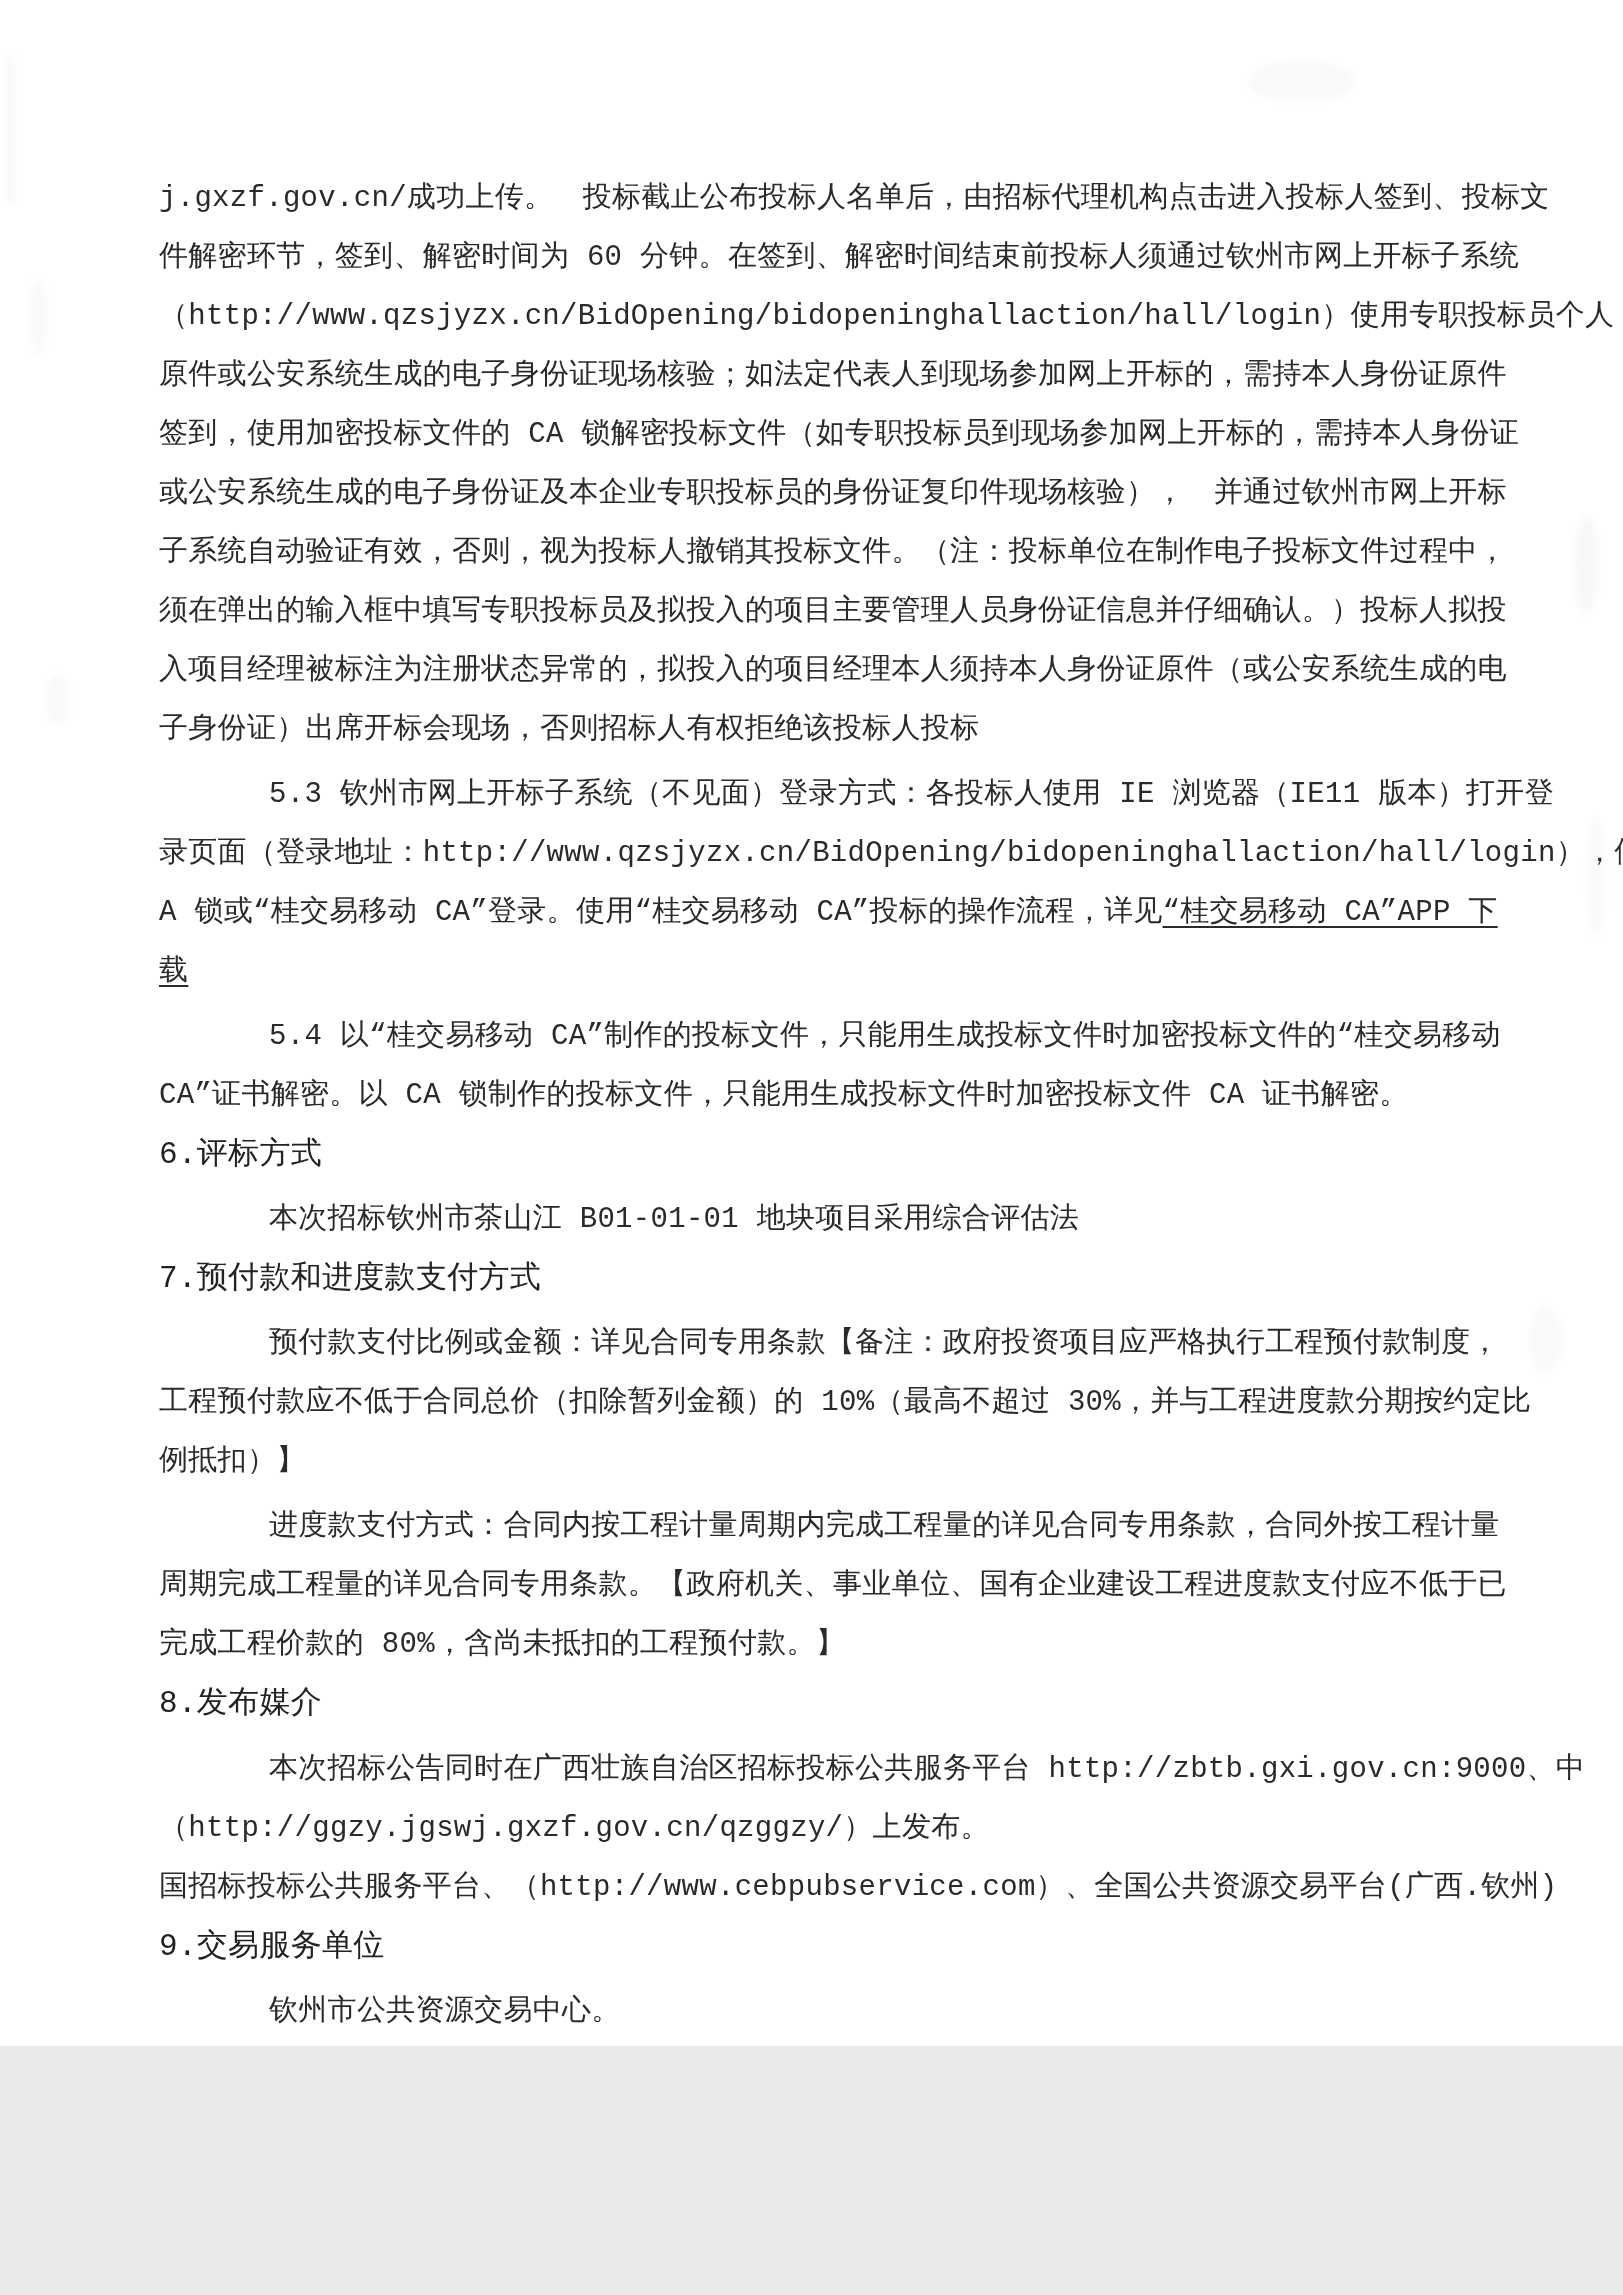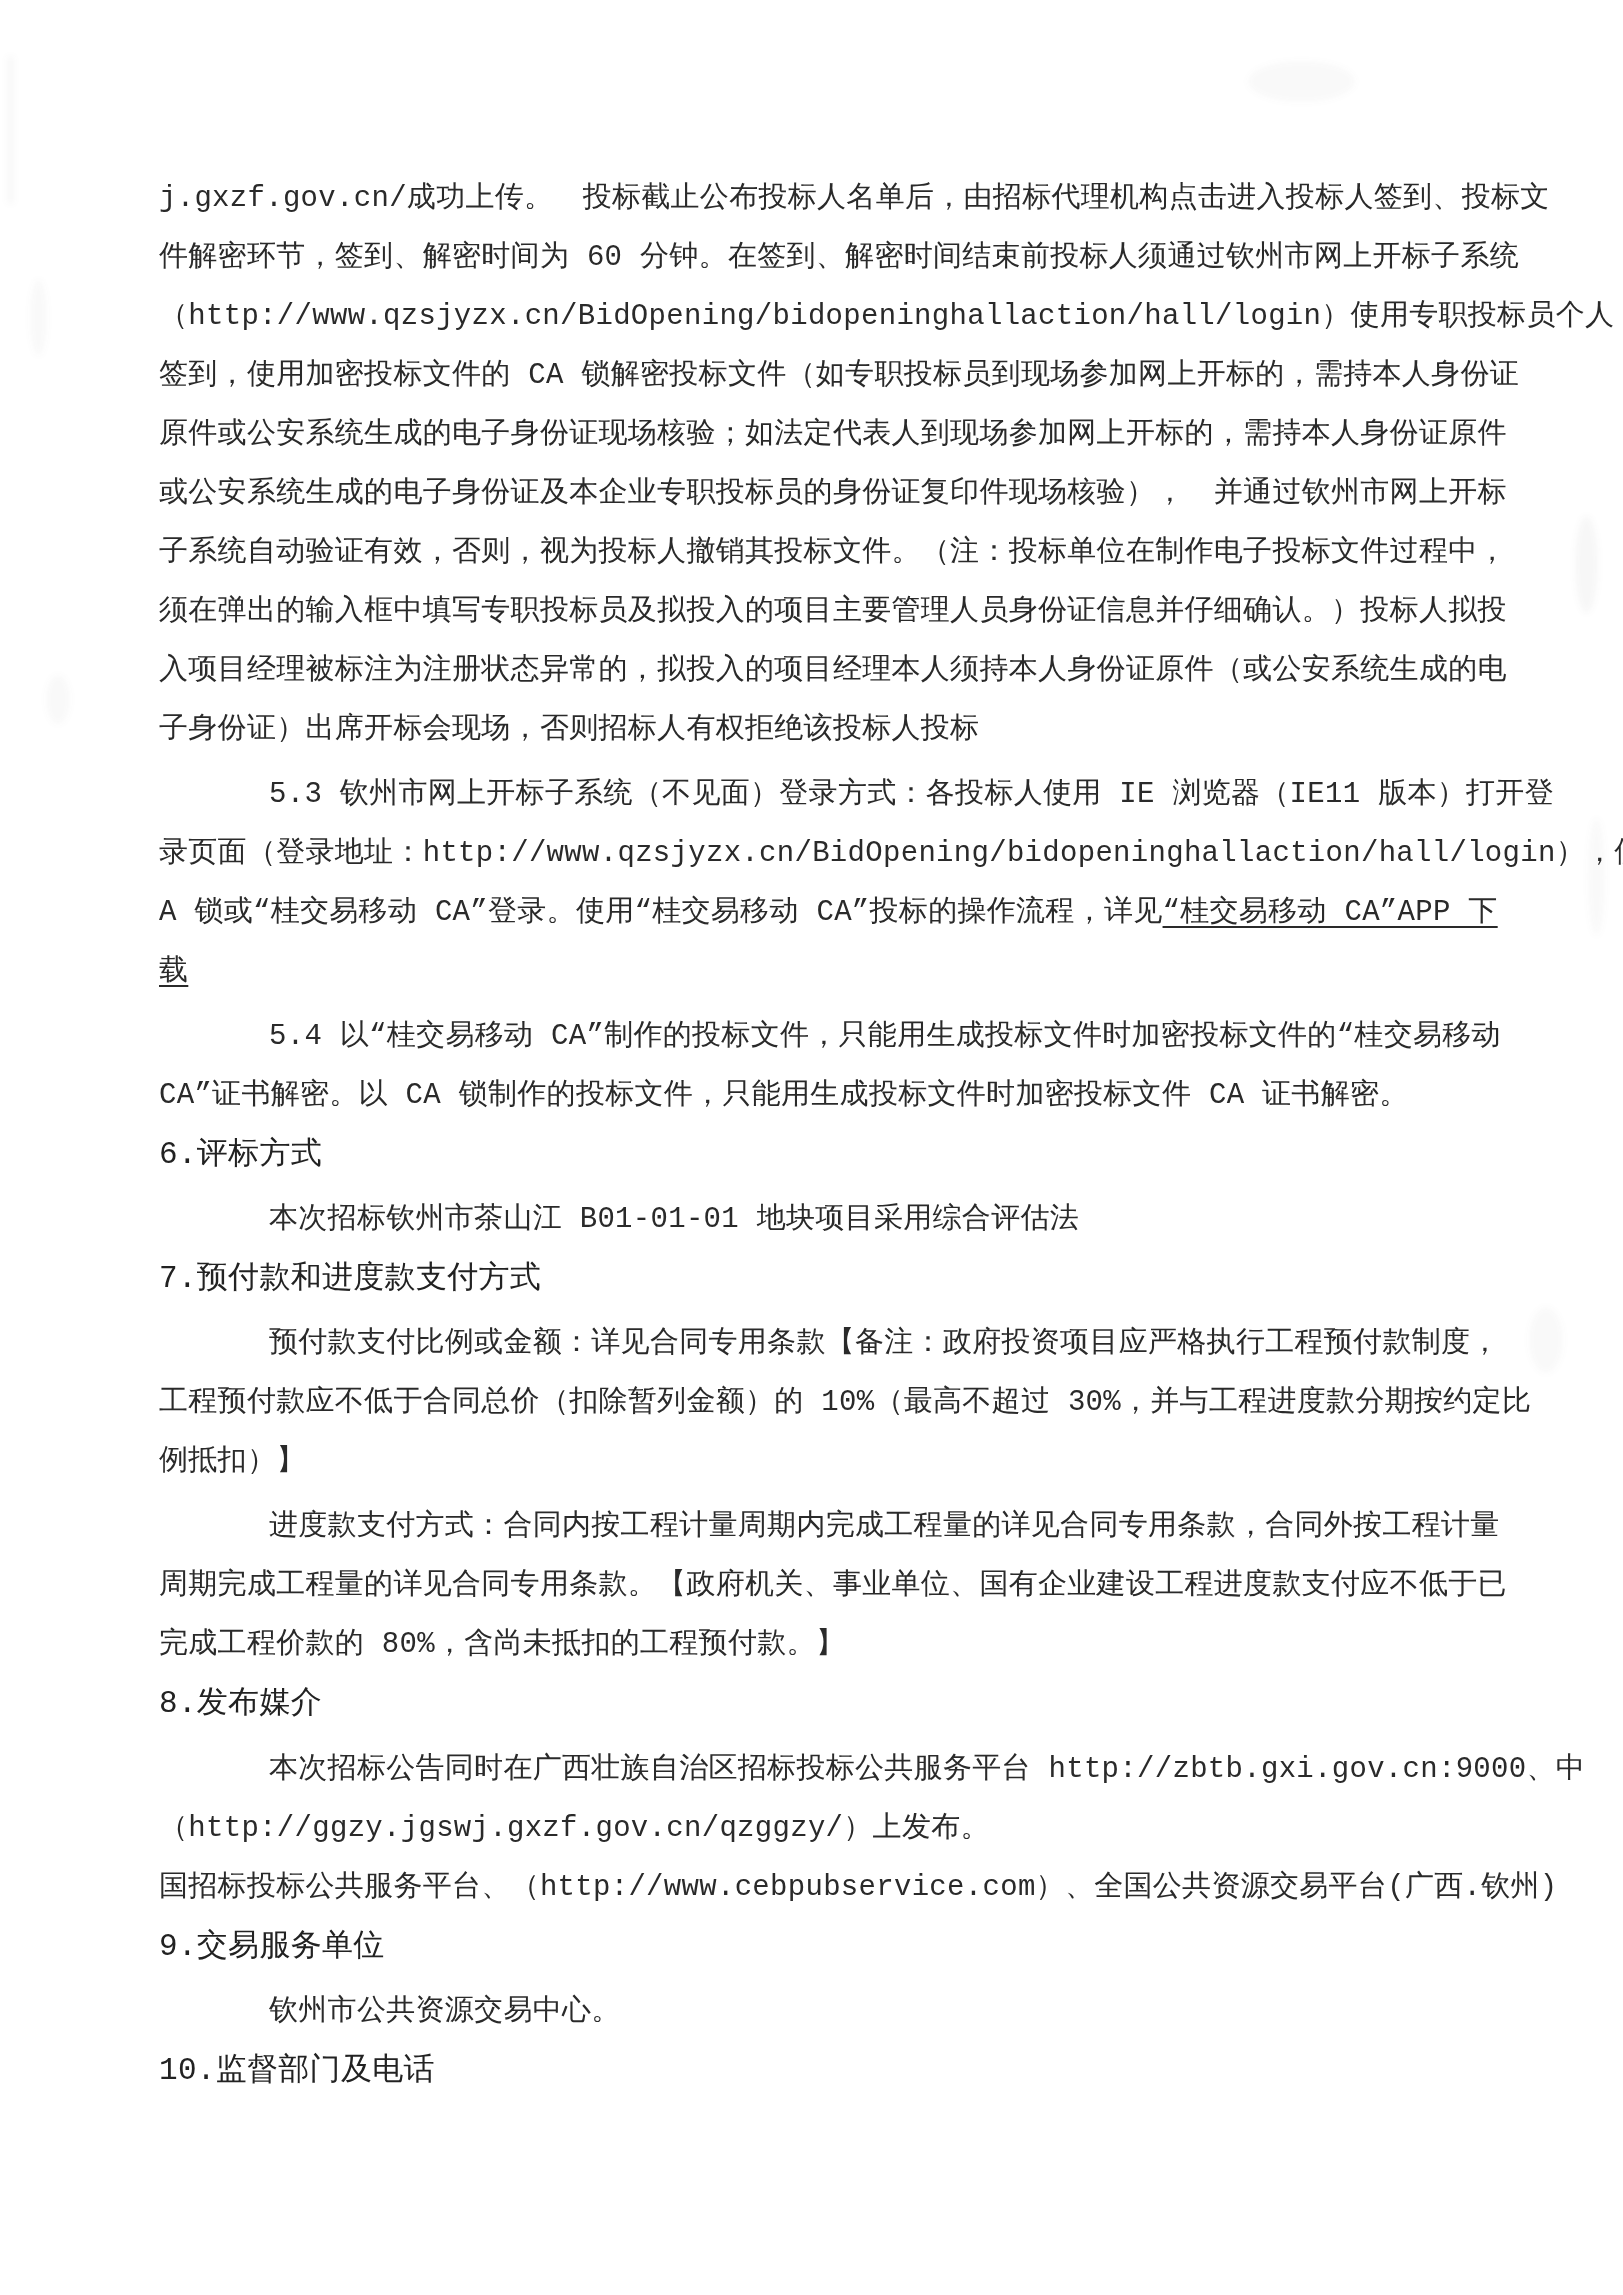--- a/index.html
+++ b/index.html
@@ -3,21 +3,21 @@
 <meta charset="utf-8">
 <style>
   html, body {
     margin: 0;
     padding: 0;
     background: #e9e9e7;
   }
   .page {
     position: relative;
     width: 1623px;
-    height: 2295px;
+    height: 2046px;
     background: #ffffff;
     overflow: hidden;
     font-family: "Liberation Mono", "DejaVu Sans Mono", monospace;
   }
   .content {
     position: absolute;
     left: 159px;
     top: 169px;
     width: 1322px;
   }
@@ -70,22 +70,22 @@
   <div class="smudge s3"></div>
   <div class="smudge s4"></div>
   <div class="smudge s5"></div>
   <div class="smudge s6"></div>
   <div class="smudge s7"></div>
 
   <div class="content">
       <div class="line"><span>j.gxzf.gov.cn/成功上传。　投标截止公布投标人名单后，由招标代理机构点击进入投标人签到、投标文</span></div>
       <div class="line"><span>件解密环节，签到、解密时间为 60 分钟。在签到、解密时间结束前投标人须通过钦州市网上开标子系统</span></div>
       <div class="line"><span>（http://www.qzsjyzx.cn/BidOpening/bidopeninghallaction/hall/login）使用专职投标员个人 CA 锁</span></div>
+      <div class="line"><span>原件或公安系统生成的电子身份证现场核验；如法定代表人到现场参加网上开标的，需持本人身份证原件</span></div>
       <div class="line"><span>签到，使用加密投标文件的 CA 锁解密投标文件（如专职投标员到现场参加网上开标的，需持本人身份证</span></div>
-      <div class="line"><span>原件或公安系统生成的电子身份证现场核验；如法定代表人到现场参加网上开标的，需持本人身份证原件</span></div>
       <div class="line"><span>或公安系统生成的电子身份证及本企业专职投标员的身份证复印件现场核验），　并通过钦州市网上开标</span></div>
       <div class="line"><span>子系统自动验证有效，否则，视为投标人撤销其投标文件。（注：投标单位在制作电子投标文件过程中，</span></div>
       <div class="line"><span>须在弹出的输入框中填写专职投标员及拟投入的项目主要管理人员身份证信息并仔细确认。）投标人拟投</span></div>
       <div class="line"><span>入项目经理被标注为注册状态异常的，拟投入的项目经理本人须持本人身份证原件（或公安系统生成的电</span></div>
       <div class="line"><span>子身份证）出席开标会现场，否则招标人有权拒绝该投标人投标</span></div>
       <div class="line indent"><span>5.3 钦州市网上开标子系统（不见面）登录方式：各投标人使用 IE 浏览器（IE11 版本）打开登</span></div>
       <div class="line"><span>录页面（登录地址：http://www.qzsjyzx.cn/BidOpening/bidopeninghallaction/hall/login），使用 C</span></div>
       <div class="line"><span>A 锁或“桂交易移动 CA”登录。使用“桂交易移动 CA”投标的操作流程，详见</span><span class="u">“桂交易移动 CA”APP 下</span></div>
       <div class="line"><span class="u">载</span></div>
       <div class="line indent"><span>5.4 以“桂交易移动 CA”制作的投标文件，只能用生成投标文件时加密投标文件的“桂交易移动</span></div>

